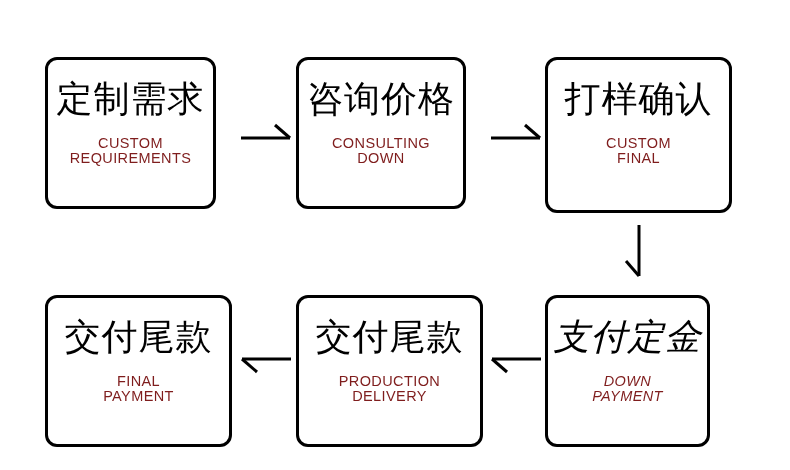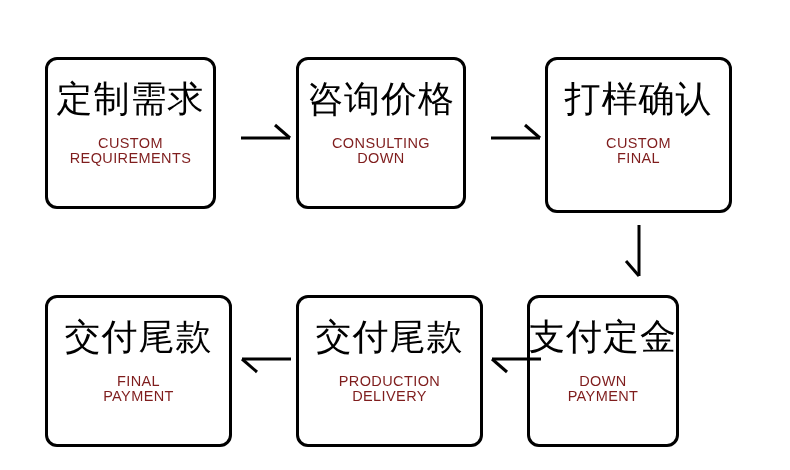--- a/index.html
+++ b/index.html
@@ -89,21 +89,21 @@
     <div class="node-en line1">FINAL</div>
     <div class="node-en line2">PAYMENT</div>
   </div>
 
   <div class="node" style="left:296px; top:295px; width:187px; height:152px;">
     <div class="node-zh">交付尾款</div>
     <div class="node-en line1">PRODUCTION</div>
     <div class="node-en line2">DELIVERY</div>
   </div>
 
-  <div class="node" style="left:527px; top:295px; width:152px; height:152px;">
+  <div class="node" style="left:545px; top:295px; width:165px; height:152px;font-style:italic;">
     <div class="node-zh">支付定金</div>
     <div class="node-en line1">DOWN</div>
     <div class="node-en line2">PAYMENT</div>
   </div>
 
   <div class="connector" style="left:240px; top:112px; width:52px; height:40px;">
     <svg width="52" height="40" viewBox="0 0 52 40" aria-hidden="true">
       <path d="M1 26 L50 26" stroke="#000000" stroke-width="3" fill="none" stroke-linecap="butt"></path>
       <path d="M35 13 L50 26" stroke="#000000" stroke-width="3" fill="none" stroke-linecap="butt"></path>
     </svg>

